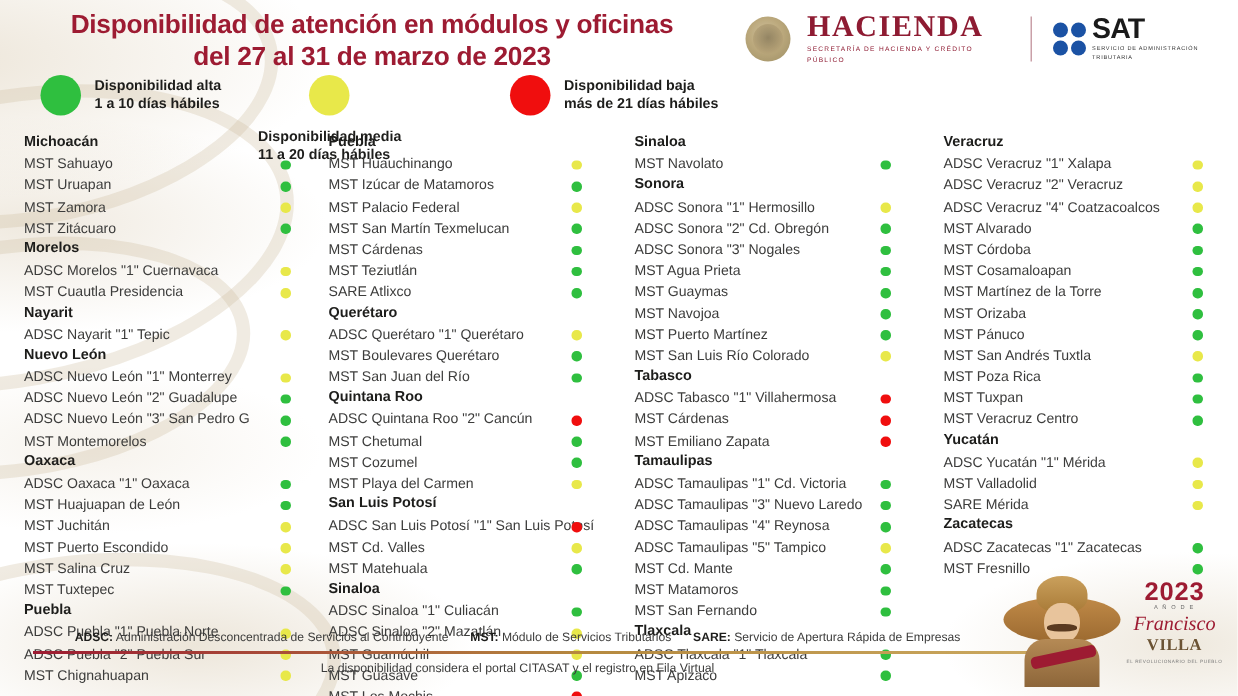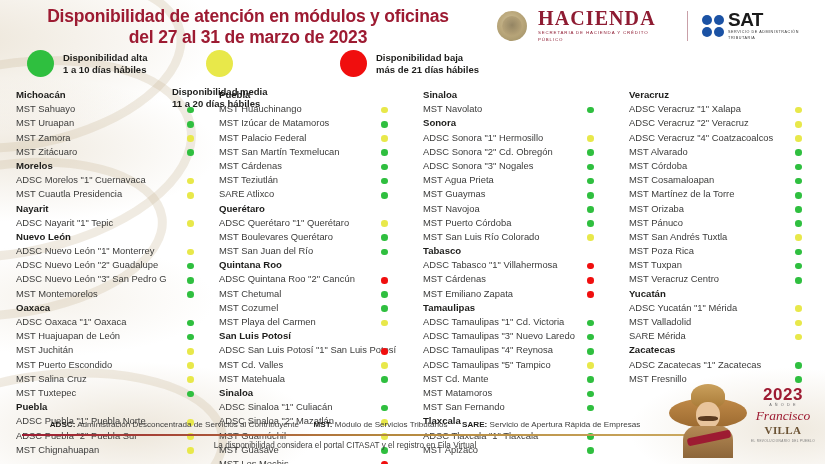--- a/index.html
+++ b/index.html
@@ -398,21 +398,21 @@
         </div>
         <div class="row">
           <div class="office">MST Guaymas</div>
           <div class="dot" style="background: rgb(47, 191, 63);"></div>
         </div>
         <div class="row">
           <div class="office">MST Navojoa</div>
           <div class="dot" style="background: rgb(47, 191, 63);"></div>
         </div>
         <div class="row">
-          <div class="office">MST Puerto Córdoba</div>
+          <div class="office">MST Puerto Martínez</div>
           <div class="dot" style="background: rgb(47, 191, 63);"></div>
         </div>
         <div class="row">
           <div class="office">MST San Luis Río Colorado</div>
           <div class="dot" style="background: rgb(232, 232, 74);"></div>
         </div>
         <div class="row">
           <div class="state">Tabasco</div>
         </div>
         <div class="row">

